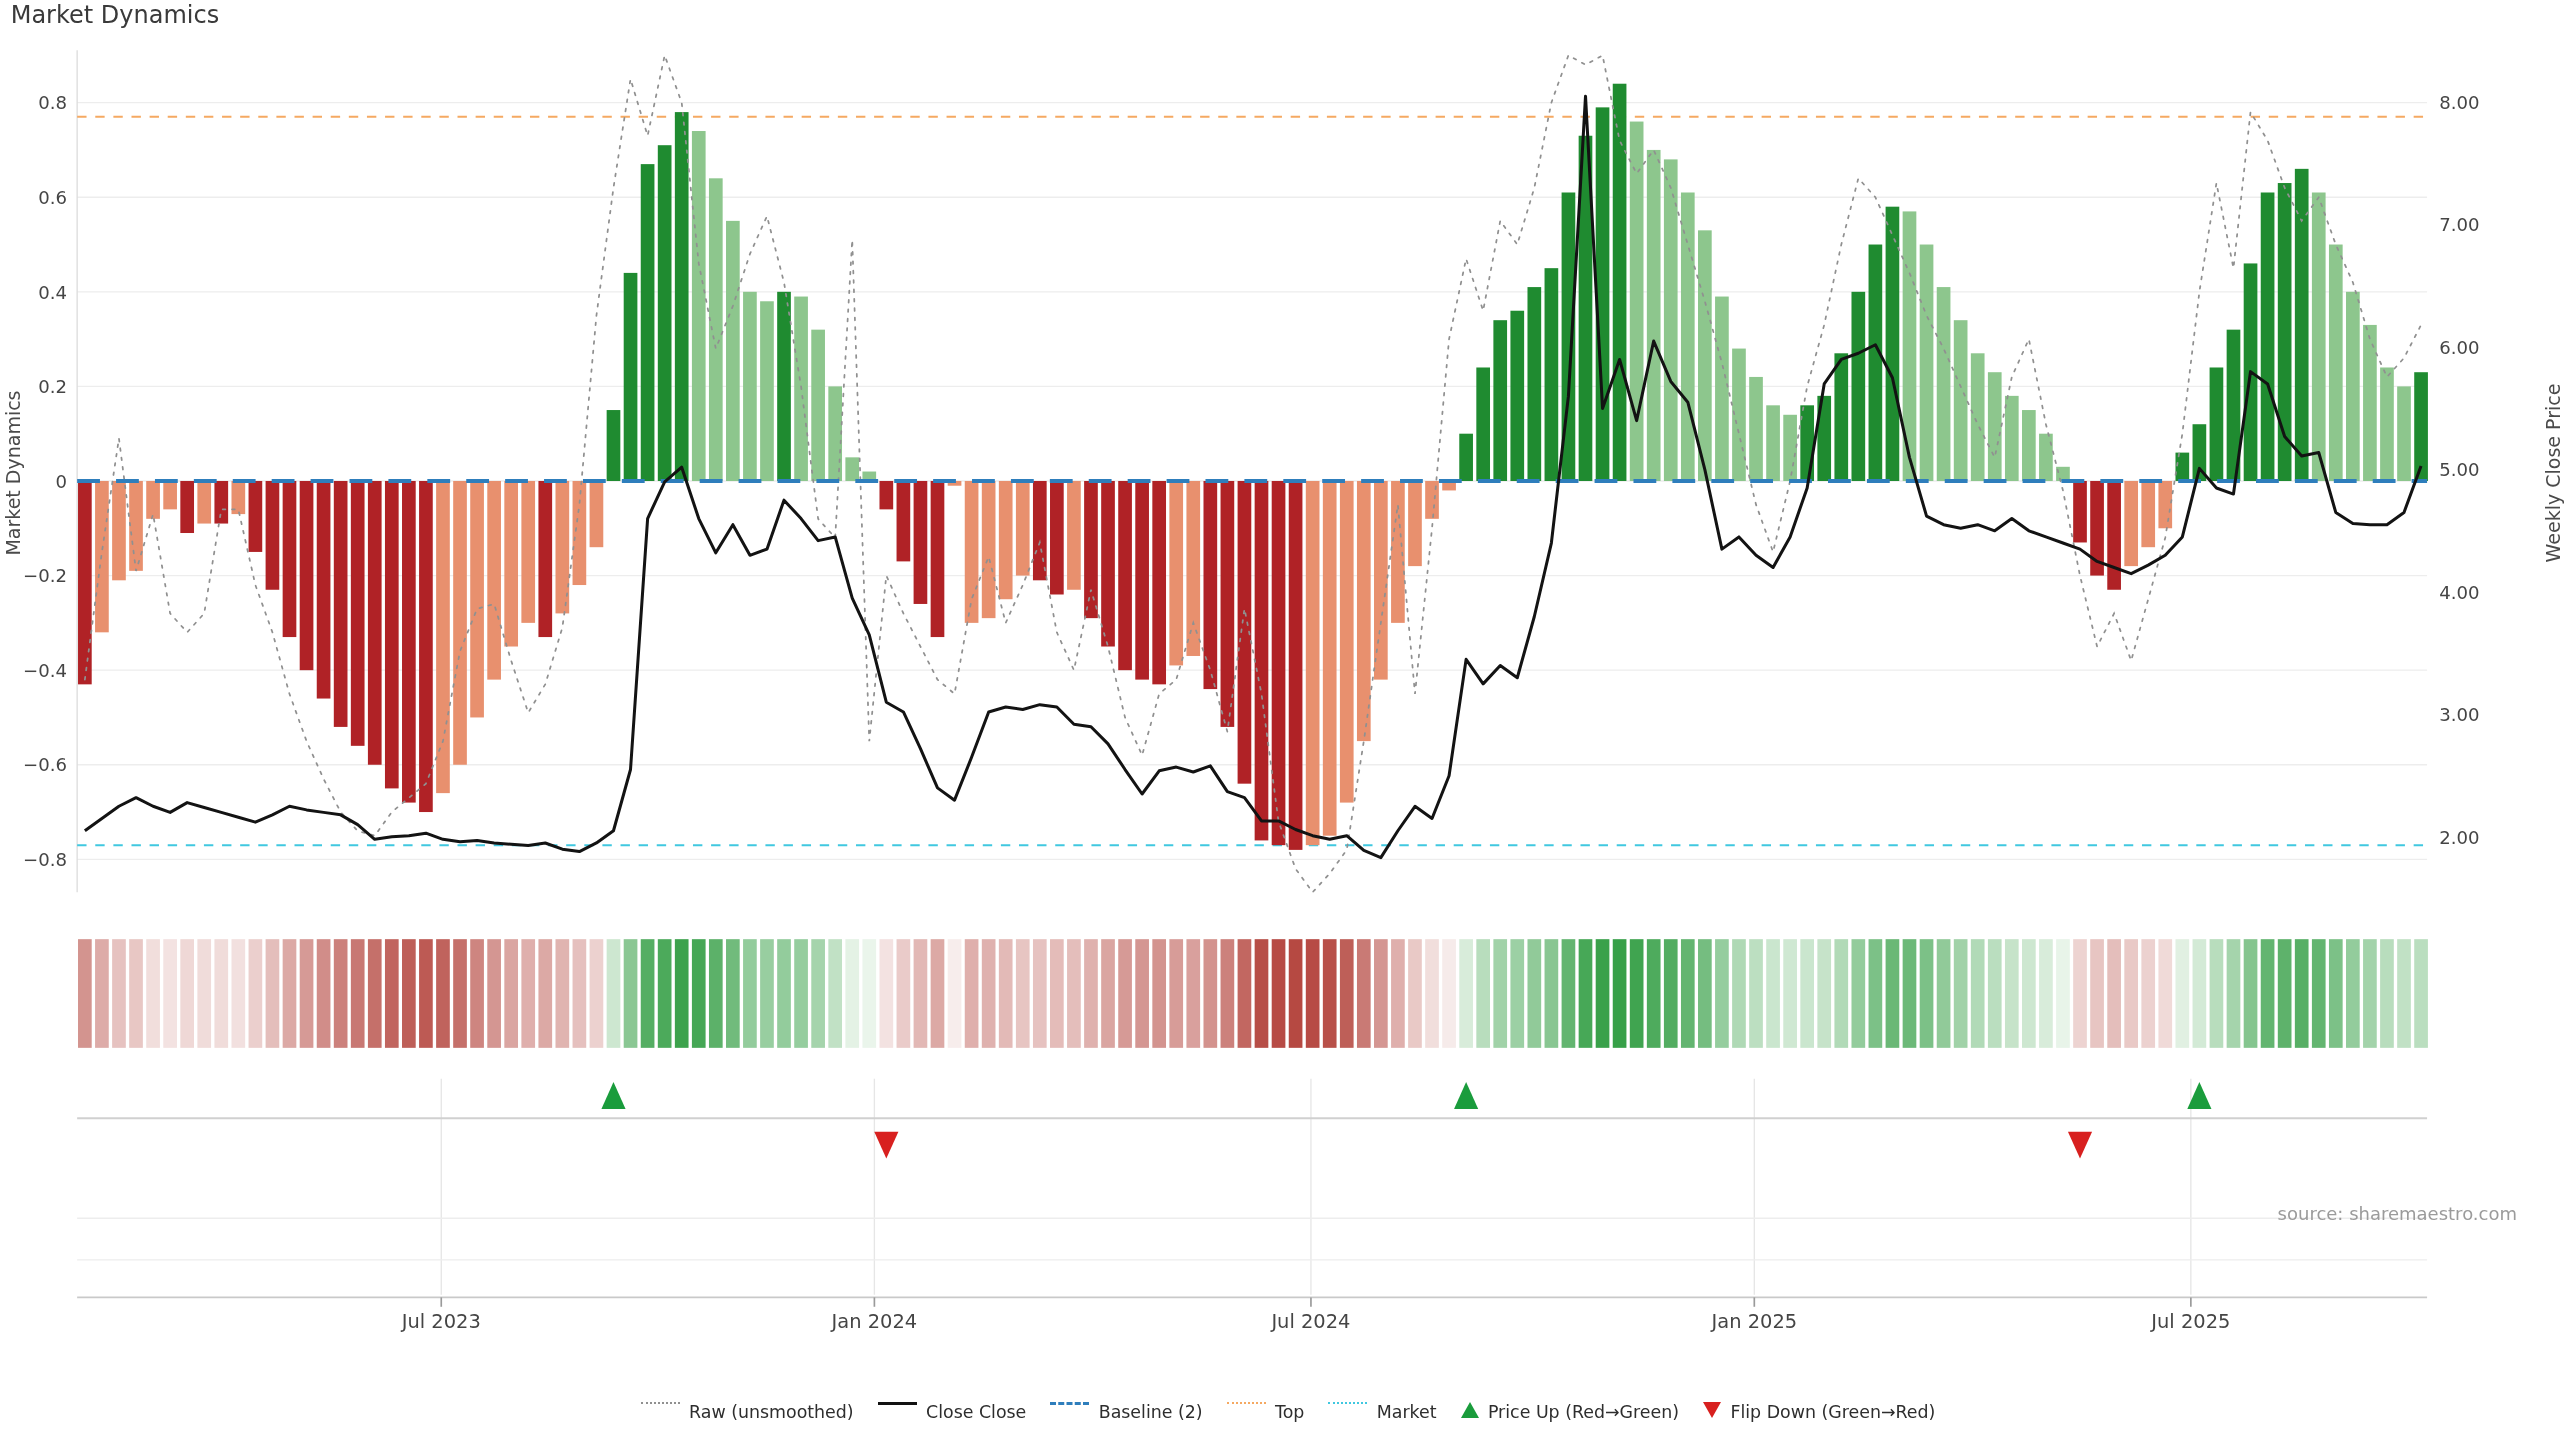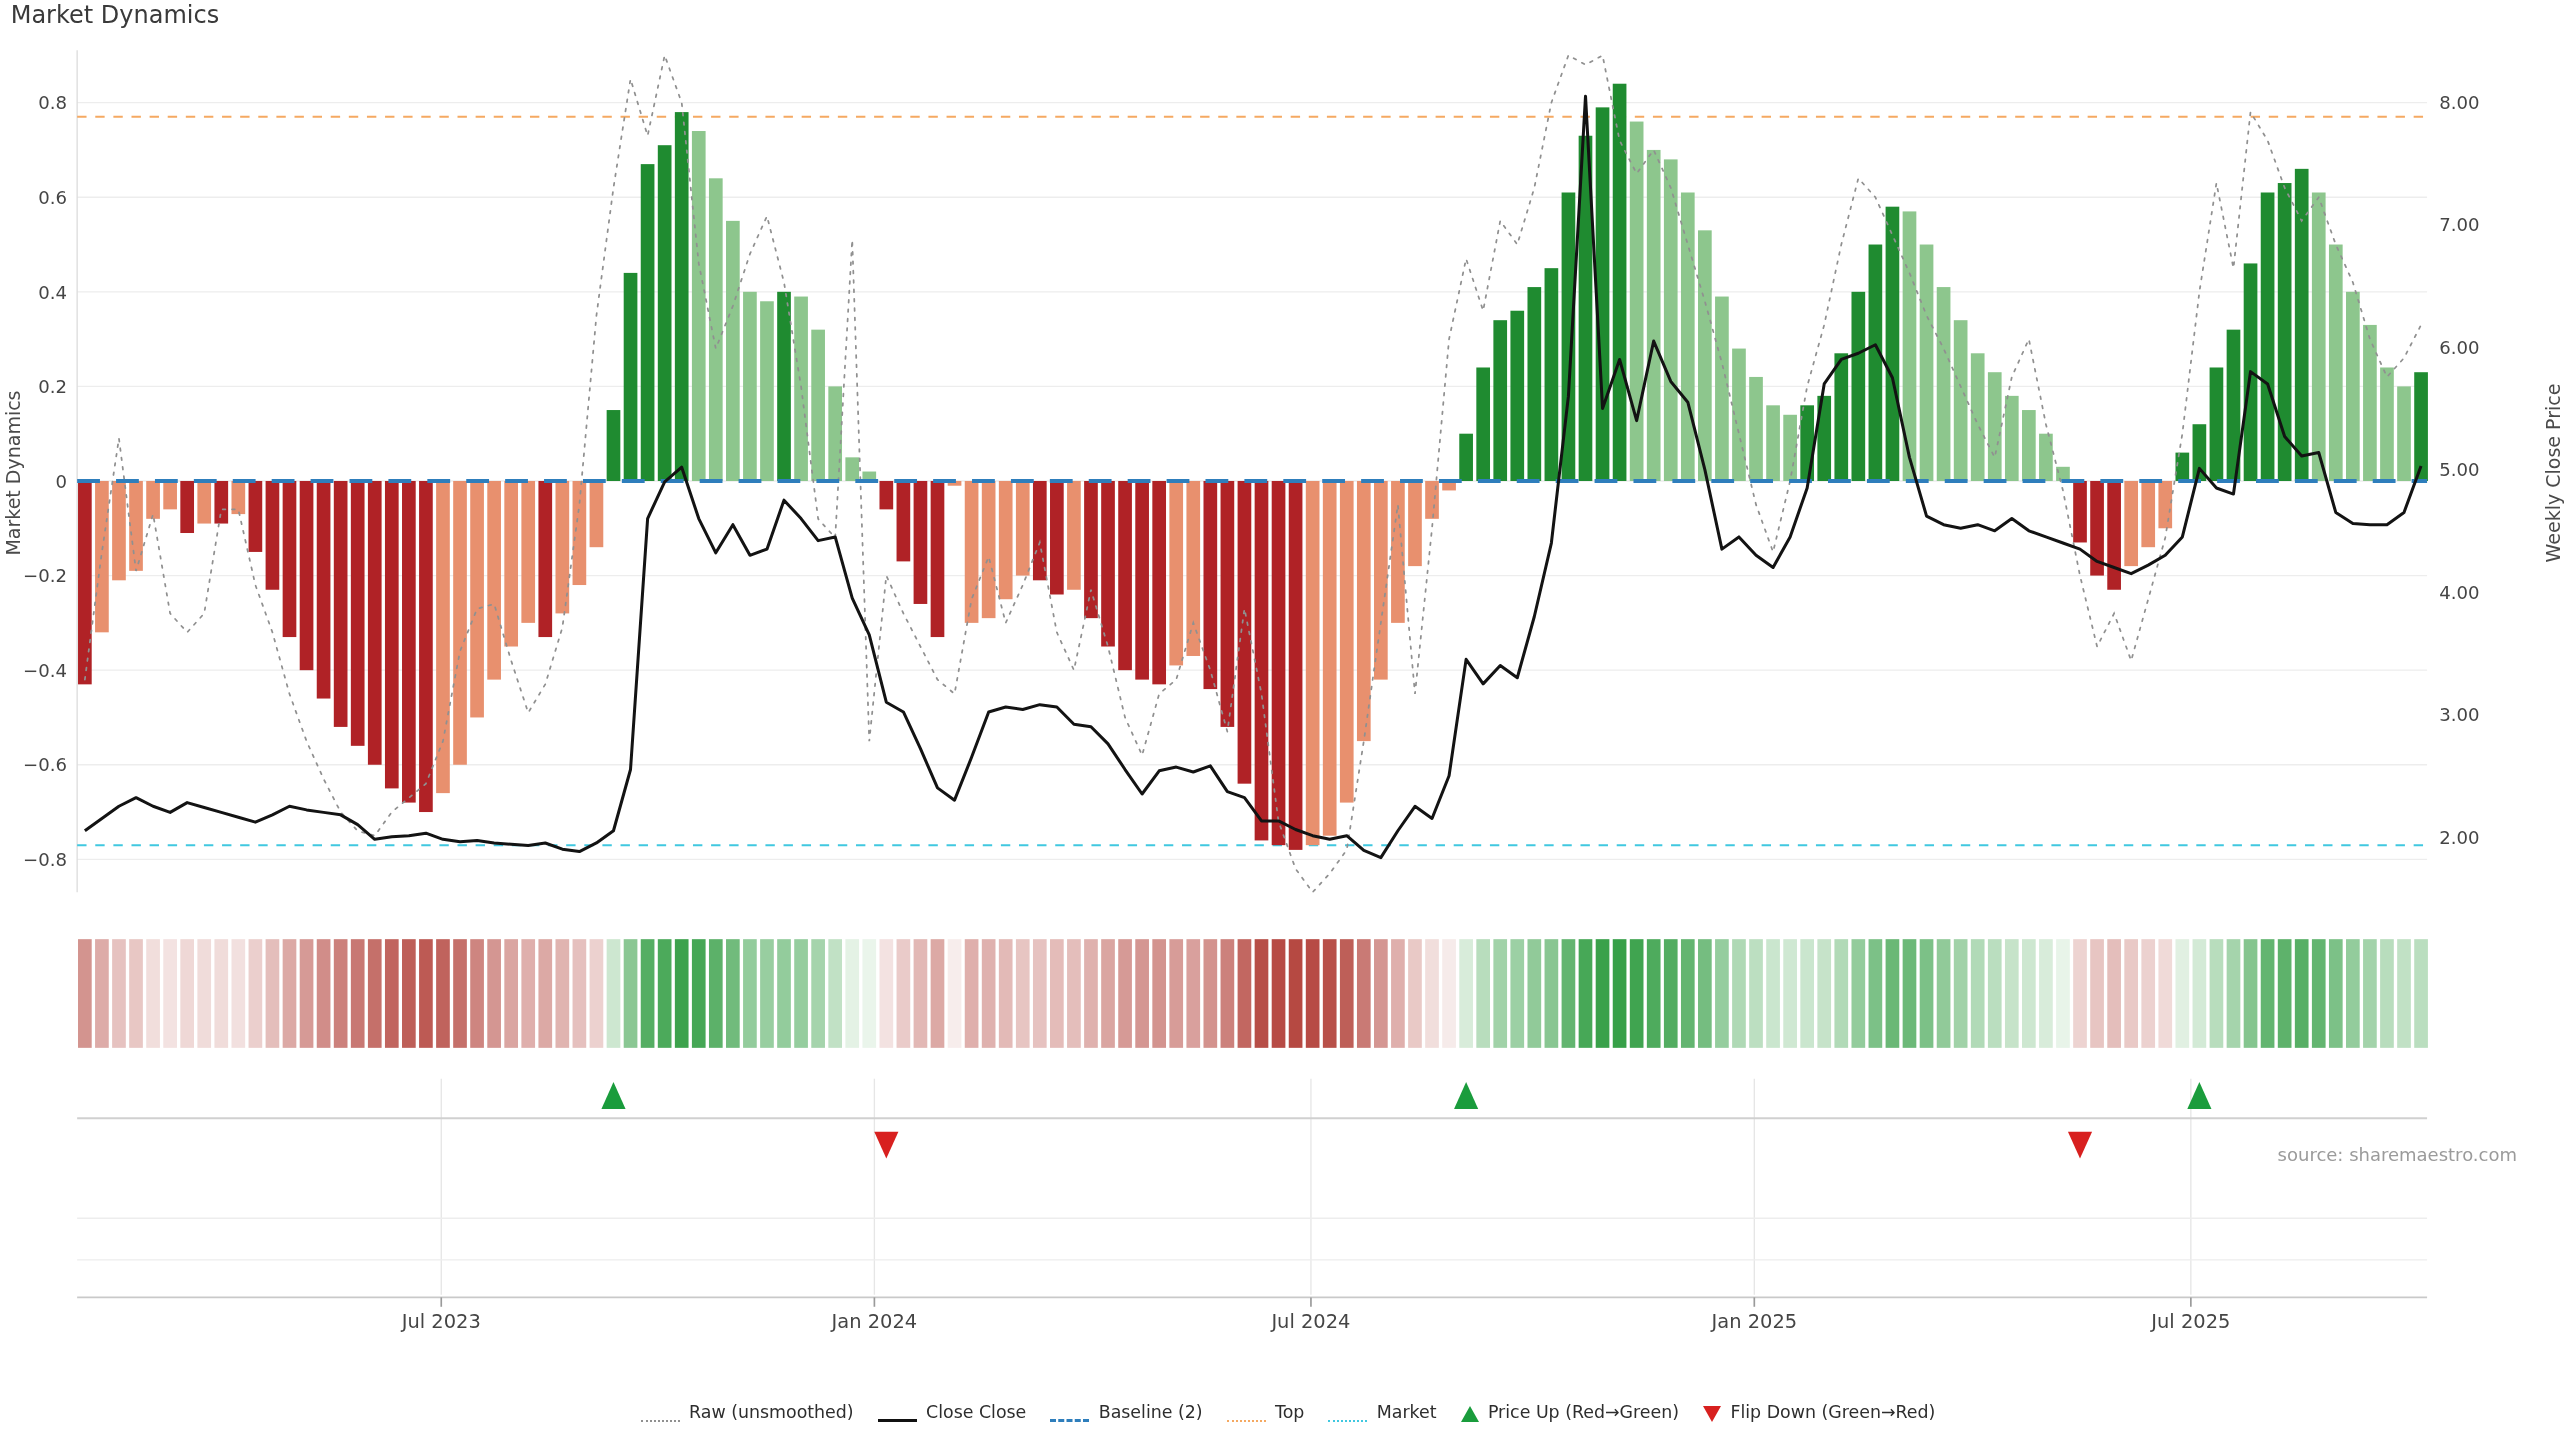--- a/index.html
+++ b/index.html
@@ -2,24 +2,24 @@
 <html style="font-size:10.7px"><head>
 <meta charset="utf-8">
 <style>
   html,body{margin:0;padding:0;background:#ffffff;}
   body{width:2576px;height:1449px;font-family:"DejaVu Sans","Liberation Sans",sans-serif;}
   .stage{position:relative;width:2576px;height:1449px;overflow:hidden;background:#fff;}
   .chart-title{position:absolute;left:10.7px;top:1.3px;font-size:24px;color:#3a3a3a;}
   .axis-title{position:absolute;font-size:19px;color:#4a4a4a;white-space:nowrap;}
   .axis-title-left{left:-101px;top:462px;width:228px;text-align:center;transform:rotate(-90deg);}
   .axis-title-right{left:2439px;top:462px;width:228px;text-align:center;transform:rotate(-90deg);}
-  .source-note{position:absolute;right:59px;top:1144px;font-size:18px;color:#9b9b9b;}
+  .source-note{position:absolute;right:59px;top:1203px;font-size:18px;color:#9b9b9b;}
   svg{position:absolute;left:0;top:0;}
   .legend{position:absolute;left:0;right:0;top:1402px;display:flex;justify-content:center;align-items:center;gap:24px;font-size:17.4px;color:#2e2e2e;}
-  .lg-item{display:flex;align-items:flex-end;gap:9.4px;white-space:nowrap;}
+  .lg-item{display:flex;align-items:flex-start;gap:9.4px;white-space:nowrap;}
   .sw-line{display:inline-block;width:39px;height:0;}
   .sw-tri{display:inline-block;width:0;height:0;}
 </style>
 </head>
 <body>
 
 <div class="stage">
   <svg id="chart-svg" width="2576" height="1449" viewBox="0 0 3840 2160">
       <line x1="115" x2="3618" y1="153" y2="153" stroke="#ededed" stroke-width="2"></line>
       <line x1="115" x2="3618" y1="294" y2="294" stroke="#ededed" stroke-width="2"></line>

